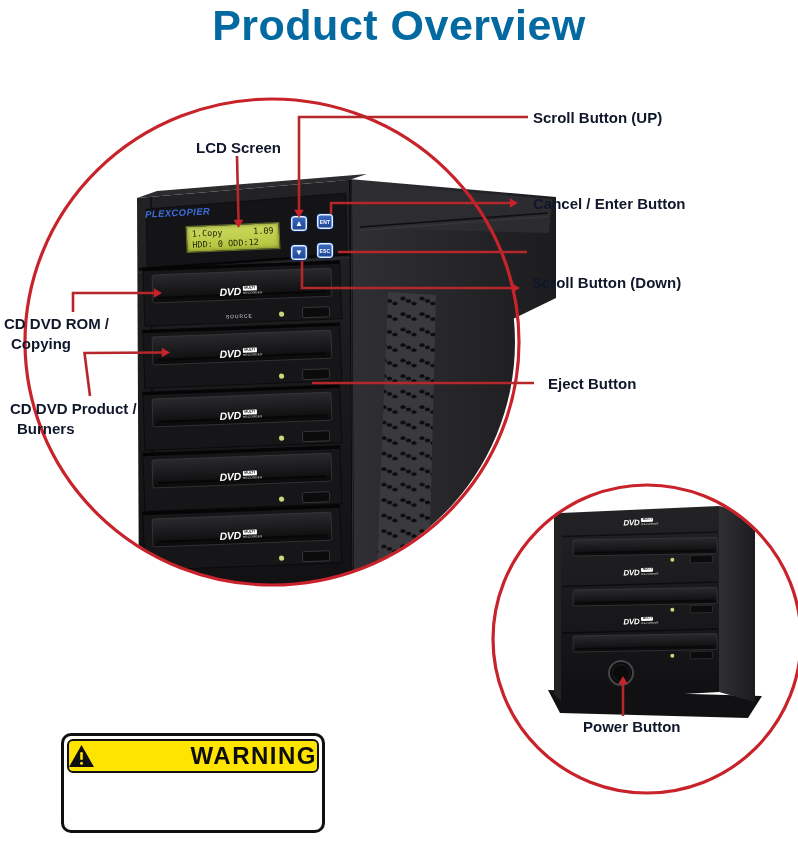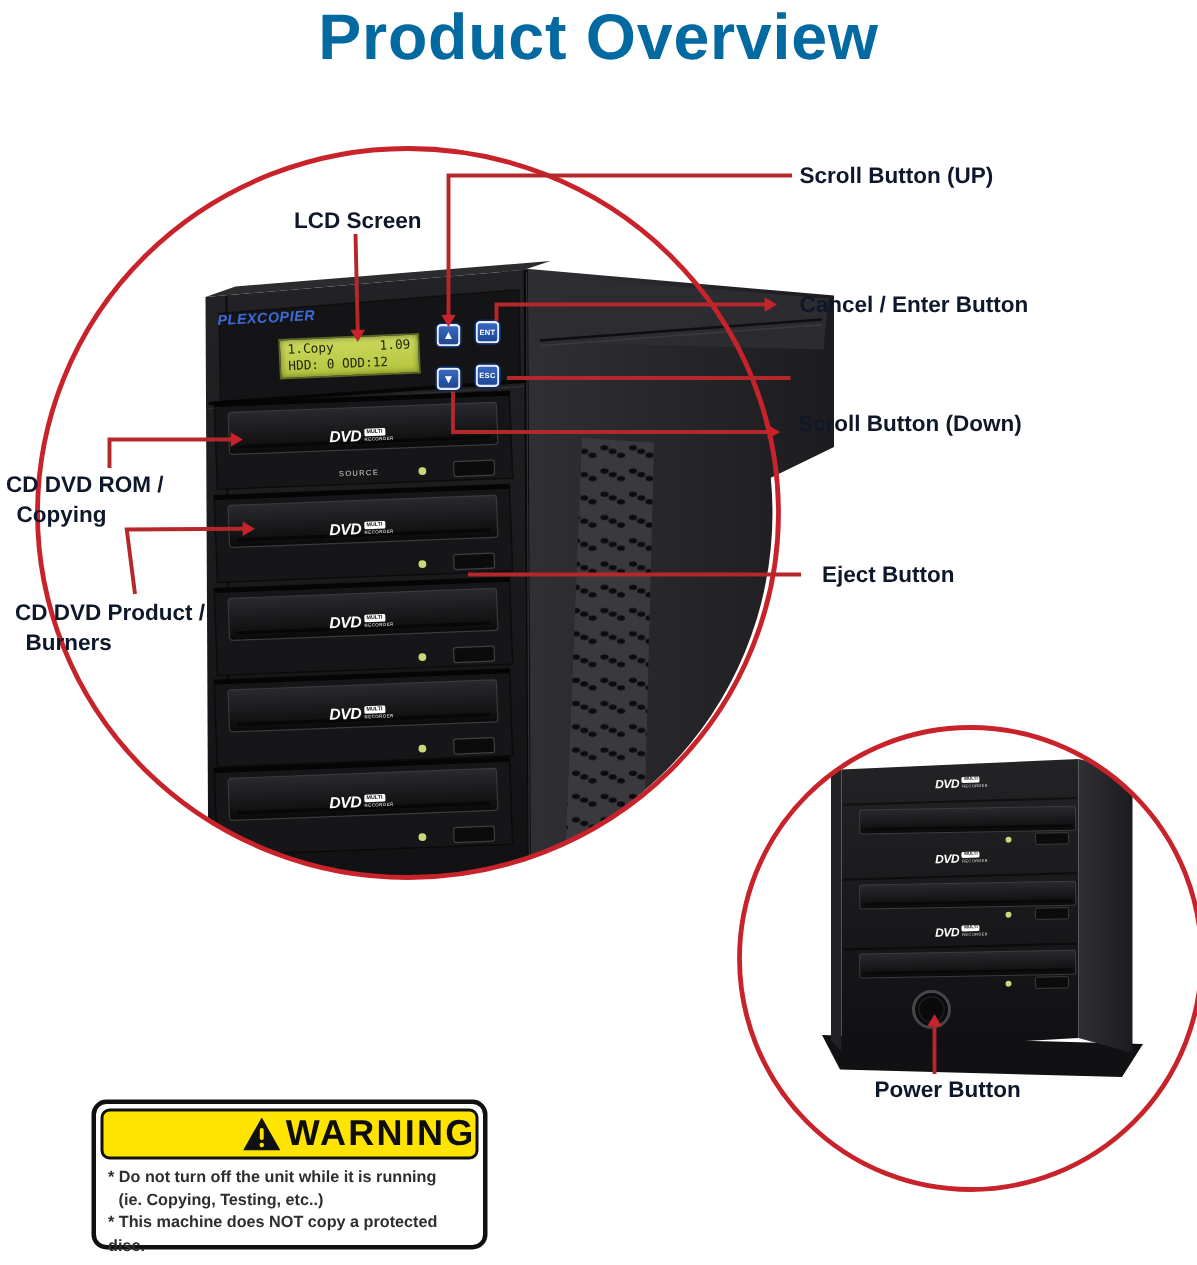--- a/index.html
+++ b/index.html
@@ -43,21 +43,21 @@
   .dvd-rec{font-size:3px;color:#e8e8e8;letter-spacing:.3px;line-height:3.4px;}
   .dvd-logo.mini{left:621px;width:40px;height:10px;transform:rotate(-1.5deg);}
   .dvd-logo.mini .dvd-word{font-size:8px;}
   .dvd-logo.mini .dvd-chip{font-size:3px;line-height:3.8px;}
   .dvd-logo.mini .dvd-rec{font-size:2.6px;line-height:3px;}
 
   
   #warning{position:absolute;left:61px;top:733px;width:264px;height:100px;box-sizing:border-box;
            background:#fff;border:3.5px solid #101010;border-radius:10px;padding:3px 3px 0 3px;}
   #warning-head{height:34px;background:#ffe400;border:2.5px solid #101010;border-radius:6px;
-                box-sizing:border-box;display:flex;align-items:center;justify-content:flex-end;gap:4px;}
+                box-sizing:border-box;display:flex;align-items:center;justify-content:space-between;gap:4px;}
   #warning-title{font-size:24px;font-weight:800;letter-spacing:1.5px;color:#0d0d0d;line-height:24px;}
   #warning-body{padding:5px 2px 0 5px;font-size:10.8px;font-weight:bold;color:#2e2e2e;
                 line-height:15.2px;}
 </style>
 </head>
 <body>
 
 <div id="stage">
 
   <svg class="layer" width="798" height="843" viewBox="0 0 798 843">
@@ -266,25 +266,20 @@
 
   <div id="warning">
     <div id="warning-head">
       <svg width="25" height="22" viewBox="0 0 25 22">
         <polygon points="12.5,0 25,22 0,22" fill="#101010"></polygon>
         <rect x="11.2" y="7" width="2.6" height="8" rx="1.2" fill="#ffe400"></rect>
         <circle cx="12.5" cy="18.3" r="1.5" fill="#ffe400"></circle>
       </svg>
       <span id="warning-title">WARNING</span>
     </div>
-    <div id="warning-body">
-      <div>* Do not turn off the unit while it is running</div>
-      <div class="indent">(ie. Copying, Testing, etc..)</div>
-      <div>* This machine does NOT copy a protected disc.</div>
-    </div>
   </div>
 
   <svg class="layer" width="798" height="843" viewBox="0 0 798 843">
     <g stroke="#b5272a" stroke-width="2.6" fill="none">
       <path d="M237,156 L238.5,220"></path>
       <path d="M528,117 L299,117 L299,210"></path>
       <path d="M331,214 L331,203 L510,203"></path>
       <path d="M338,252 L527,252"></path>
       <path d="M302,261 L302,288 L512,288"></path>
       <path d="M73,312 L73,293 L154,293"></path>

